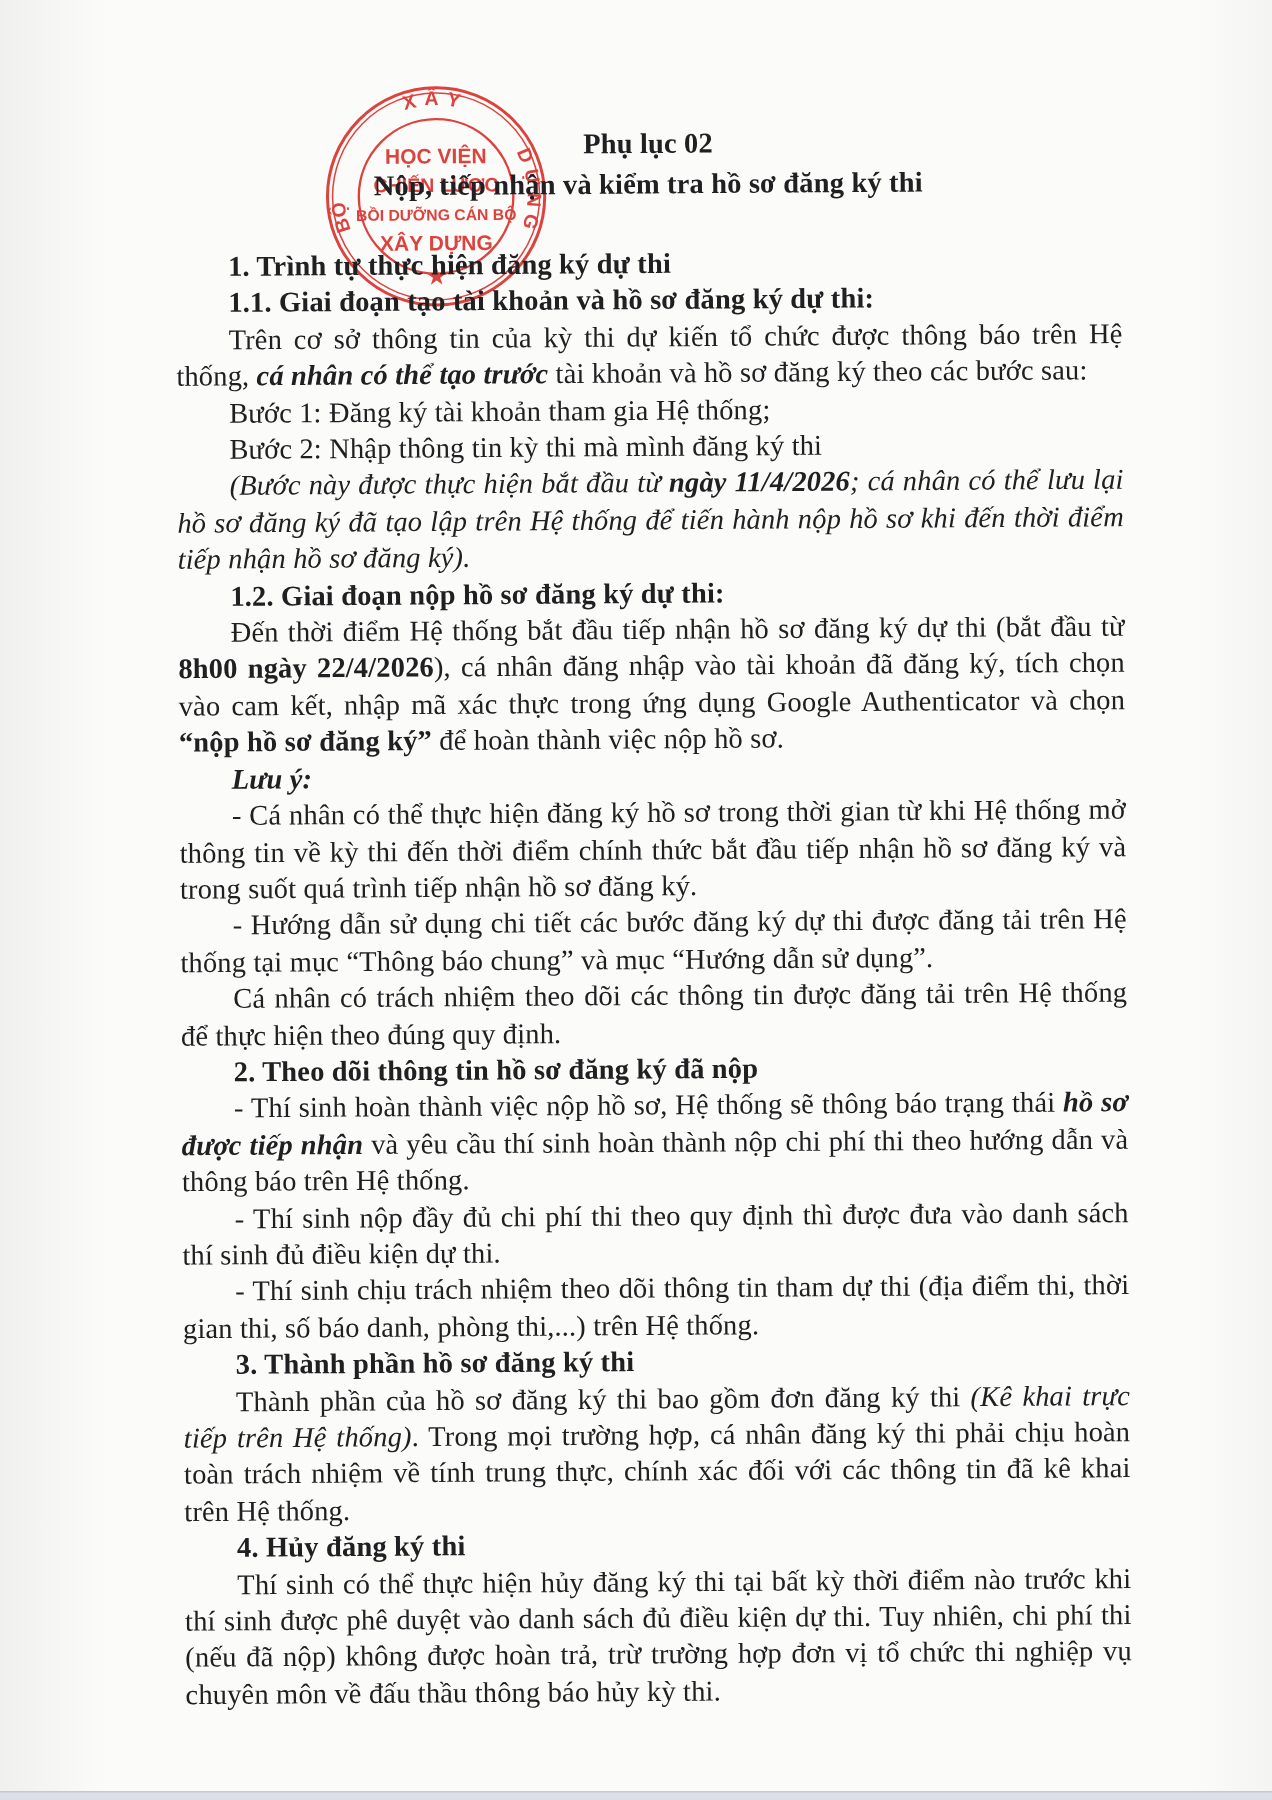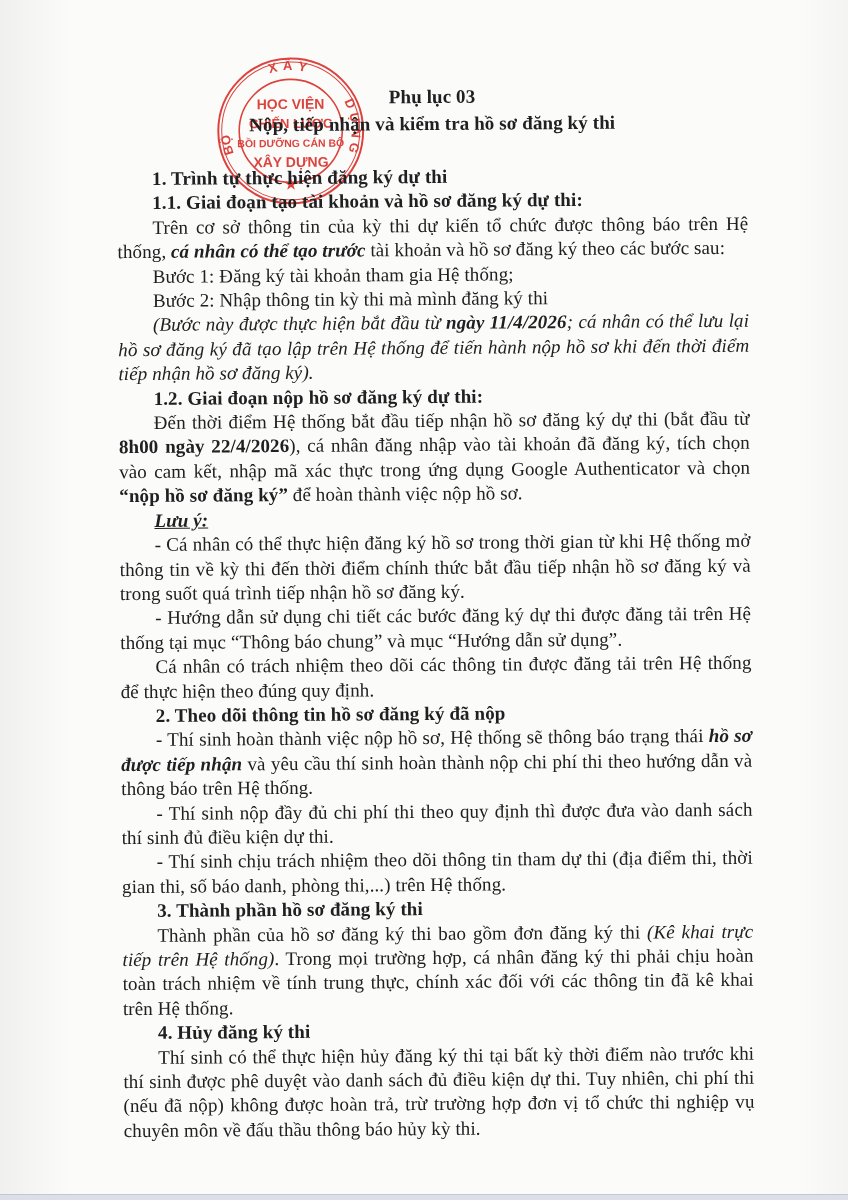--- a/index.html
+++ b/index.html
@@ -25,21 +25,21 @@
     font-size:19px; line-height:24.4px;
     color:var(--ink);
     text-align:justify;
     letter-spacing:.1px;
   }
   .hc{ text-align:center; line-height:27px; }
   .title-gap{ margin-bottom:28px; }
   .h, .p{ text-indent:35px; }
   .rb{ font-weight:700; }
   .ri{ font-style:italic; }
-  .ru{ text-decoration:underline; }
+  .ru{ }
   .stamp{
     position:absolute; left:219px; top:55px; width:150px; height:150px;
     mix-blend-mode:multiply; opacity:.92;
     color:var(--stamp);
   }
   .stamp .ring{ fill:none; stroke:currentColor; }
   .stamp text{
     fill:currentColor;
     font-family:"Liberation Sans", sans-serif;
     font-weight:700;
@@ -72,21 +72,21 @@
       <textPath href="#ringArc" startOffset="215">DỰNG</textPath>
     </text>
     <text x="75" y="53" font-size="14" text-anchor="middle">HỌC VIỆN</text>
     <text x="75" y="72" font-size="13" text-anchor="middle">CHIẾN LƯỢC</text>
     <text x="75" y="91" font-size="10.5" text-anchor="middle">BỒI DƯỠNG CÁN BỘ</text>
     <text x="75" y="111" font-size="14" text-anchor="middle">XÂY DỰNG</text>
     <text x="75" y="133" font-size="14" text-anchor="middle">★</text>
   </svg>
 
   <div class="text-col">
-    <div class="hc"><span class="rb">Phụ lục 03</span></div>
+    <div class="hc"><span class="rb">Phụ lục 02</span></div>
     <div class="hc title-gap"><span class="rb">Nộp, tiếp nhận và kiểm tra hồ sơ đăng ký thi</span></div>
     <div class="h"><span class="rb">1. Trình tự thực hiện đăng ký dự thi</span></div>
     <div class="h"><span class="rb">1.1. Giai đoạn tạo tài khoản và hồ sơ đăng ký dự thi:</span></div>
     <div class="p"><span>Trên cơ sở thông tin của kỳ thi dự kiến tổ chức được thông báo trên Hệ thống, </span><span class="rb ri">cá nhân có thể tạo trước</span><span> tài khoản và hồ sơ đăng ký theo các bước sau:</span></div>
     <div class="p"><span>Bước 1: Đăng ký tài khoản tham gia Hệ thống;</span></div>
     <div class="p"><span>Bước 2: Nhập thông tin kỳ thi mà mình đăng ký thi</span></div>
     <div class="p"><span class="ri">(Bước này được thực hiện bắt đầu từ </span><span class="rb ri">ngày 11/4/2026</span><span class="ri">; cá nhân có thể lưu lại hồ sơ đăng ký đã tạo lập trên Hệ thống để tiến hành nộp hồ sơ khi đến thời điểm tiếp nhận hồ sơ đăng ký).</span></div>
     <div class="h"><span class="rb">1.2. Giai đoạn nộp hồ sơ đăng ký dự thi:</span></div>
     <div class="p"><span>Đến thời điểm Hệ thống bắt đầu tiếp nhận hồ sơ đăng ký dự thi (bắt đầu từ </span><span class="rb">8h00 ngày 22/4/2026</span><span>), cá nhân đăng nhập vào tài khoản đã đăng ký, tích chọn vào cam kết, nhập mã xác thực trong ứng dụng Google Authenticator và chọn </span><span class="rb">“nộp hồ sơ đăng ký”</span><span> để hoàn thành việc nộp hồ sơ.</span></div>
     <div class="h"><span class="rb ri ru">Lưu ý:</span></div>

